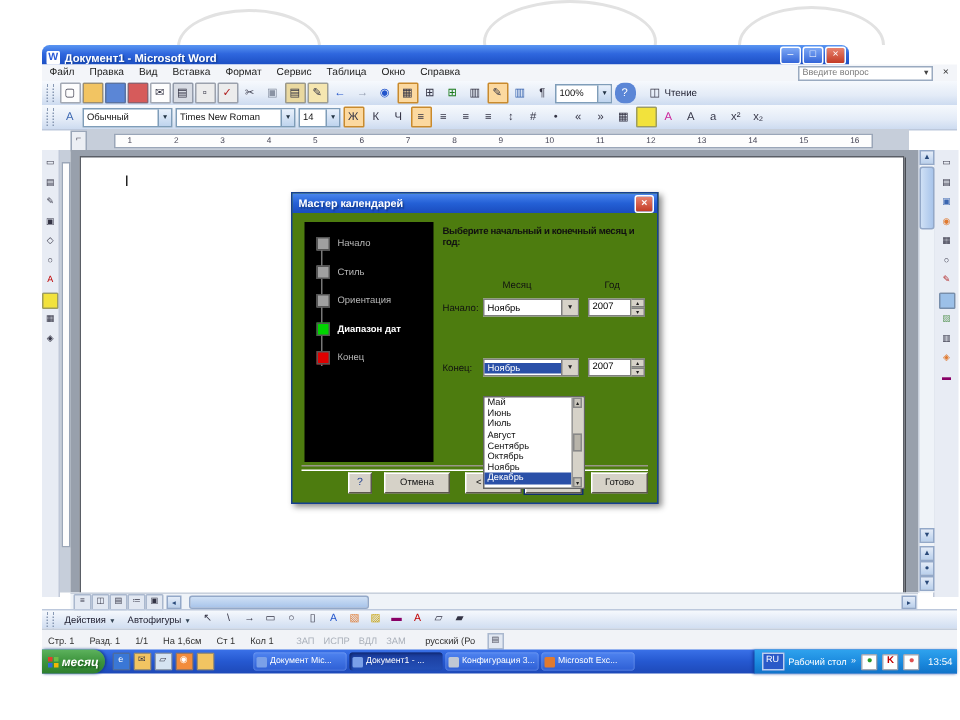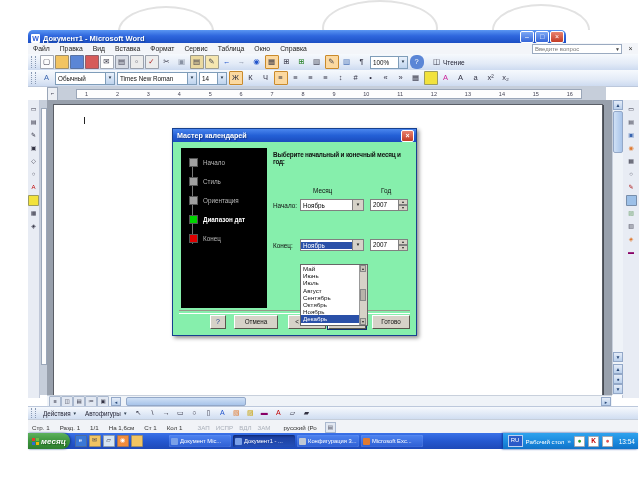--- a/index.html
+++ b/index.html
@@ -110,21 +110,21 @@
   .tlbl{overflow:hidden;text-overflow:ellipsis;}
   .tray{margin-left:auto;height:16px;display:flex;align-items:center;gap:3px;padding:0 3px 0 5px;
     background:linear-gradient(180deg,#2FA3EE 0%,#1987DC 60%,#1173C8 100%);box-shadow:-1px 0 2px #0F3A9A;}
   .langbadge{width:13px;height:10px;background:#2A5AC8;border:1px solid #BAD0F0;color:#fff;
     font-size:6px;line-height:9px;text-align:center;}
   .desk{color:#fff;font-size:6.2px;white-space:nowrap;}
   .chev{color:#E8F2FC;font-size:6px;}
   .tray .tbi{width:9px;height:9px;font-size:6.5px;line-height:8px;border:none;border-radius:1px;font-weight:bold;}
   .clock{color:#fff;font-size:6.5px;margin-left:2px;}
   
-  .dialog{position:absolute;left:144px;top:98px;width:243px;height:206px;background:#86efac;
+  .dialog{position:absolute;left:166px;top:98px;width:243px;height:206px;background:#4d7c0f;
     border:1px solid #16408F;box-shadow:2px 2px 4px rgba(0,0,0,.45);z-index:10;}
   .dtitle{position:absolute;left:0;top:0;width:100%;height:13px;
     background:linear-gradient(180deg,#4A86EE 0%,#2460D6 50%,#1A4CBE 100%);
     display:flex;align-items:center;color:#fff;font-size:7.2px;font-weight:bold;}
   .dtitle span{margin-left:4px;text-shadow:1px 1px 1px #123A8A;}
   .dclose{margin-left:auto;margin-right:2px;width:11px;height:10px;border:1px solid #fff;border-radius:2px;
     background:linear-gradient(180deg,#E8836F,#C33B25);color:#fff;font-size:7px;line-height:9px;text-align:center;}
   .steps{position:absolute;left:8px;top:19px;width:86px;height:160px;background:#000;padding-top:5px;box-sizing:border-box;}
   .sline{position:absolute;left:11px;top:14px;width:1px;height:82px;background:#777;}
   .step{display:flex;align-items:center;height:19px;position:relative;}

